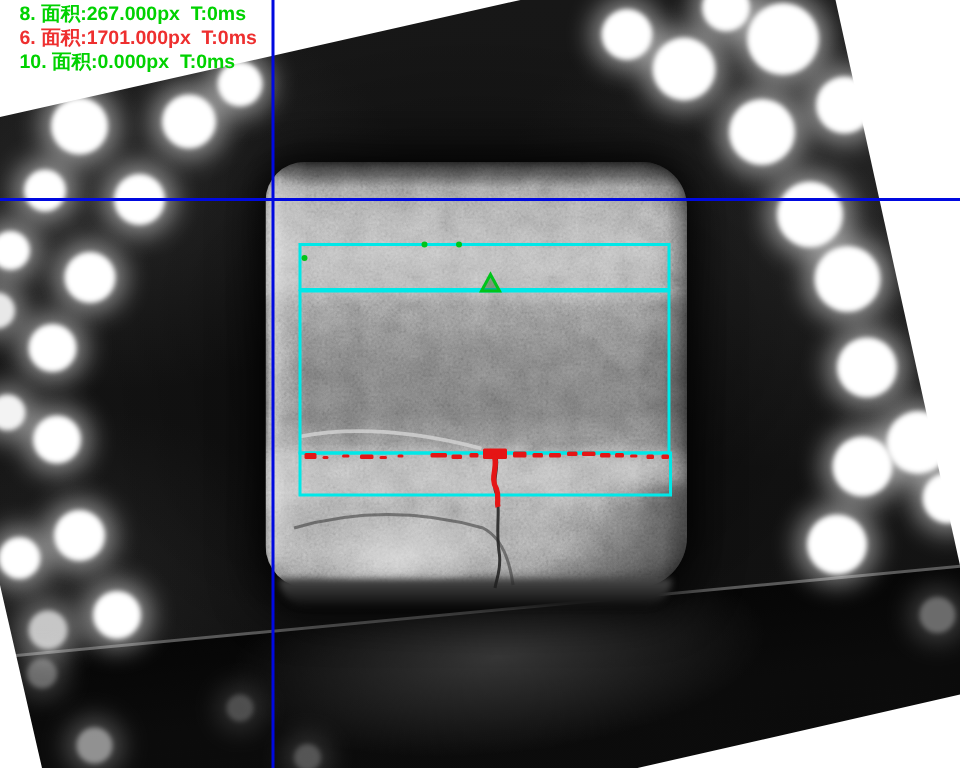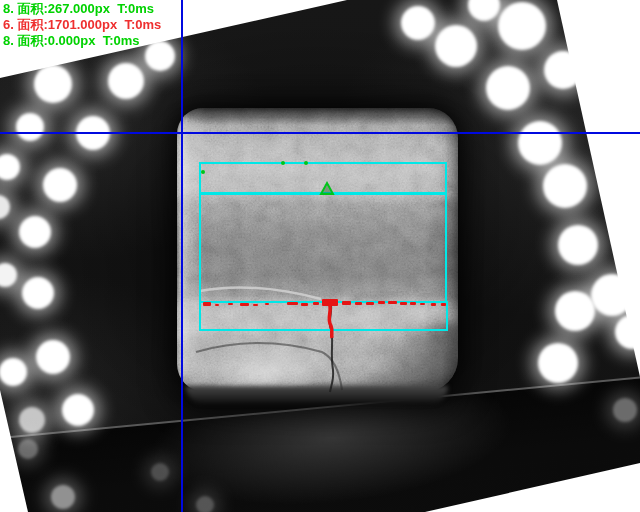--- a/index.html
+++ b/index.html
@@ -52,21 +52,21 @@
          background:radial-gradient(closest-side,rgba(255,255,255,.55),rgba(255,255,255,.18) 62%,transparent);}
   .darkcorner{position:absolute;right:0;bottom:0;width:150px;height:70px;filter:blur(4px);
          background:linear-gradient(115deg,transparent 40%,rgba(0,0,0,.38) 75%);}
   .grain{position:absolute;inset:0;mix-blend-mode:overlay;}
   .part-foot{position:absolute;left:186px;top:386px;width:262px;height:18px;
          background:linear-gradient(#484848,#0e0e0e);border-radius:0 0 26px 26px;filter:blur(2px);}
   
   .marks{position:absolute;inset:0;pointer-events:none;}
   .vline{position:absolute;top:0;width:2px;height:512px;}
   .hline{position:absolute;left:0;height:2px;width:640px;}
-  .mlabel{position:absolute;left:3px;font-size:13px;font-weight:700;white-space:pre;line-height:15px;}
+  .mlabel{position:absolute;left:13px;font-size:13px;font-weight:700;white-space:pre;line-height:15px;}
 </style>
 </head>
 <body>
 
 <div class="stage">
 
   <div class="photo">
     <div class="lower-band"></div>
     <div id="dots">
         <div class="dot" style="left: 34px; top: 65px; width: 38px; height: 38px; opacity: 1;"></div>
@@ -162,15 +162,15 @@
         <circle cx="283" cy="163" r="2" fill="#00c41a"></circle>
         <circle cx="306" cy="163" r="2" fill="#00c41a"></circle>
       </g>
   </svg>
 
   <div class="vline" id="vline" style="left: 181px; width: 2px; background: rgb(0, 9, 224);"></div>
   <div class="hline" id="hline" style="top: 132px; height: 2px; background: rgb(0, 9, 224);"></div>
 
   <div class="mlabel" style="top: 1px; color: rgb(0, 210, 0);">8. 面积:267.000px  T:0ms</div>
   <div class="mlabel" style="top: 17px; color: rgb(238, 47, 47);">6. 面积:1701.000px  T:0ms</div>
-  <div class="mlabel" style="top: 33px; color: rgb(0, 210, 0);">8. 面积:0.000px  T:0ms</div>
+  <div class="mlabel" style="top: 33px; color: rgb(0, 210, 0);">10. 面积:0.000px  T:0ms</div>
 
 </div>
 
 </body></html>

